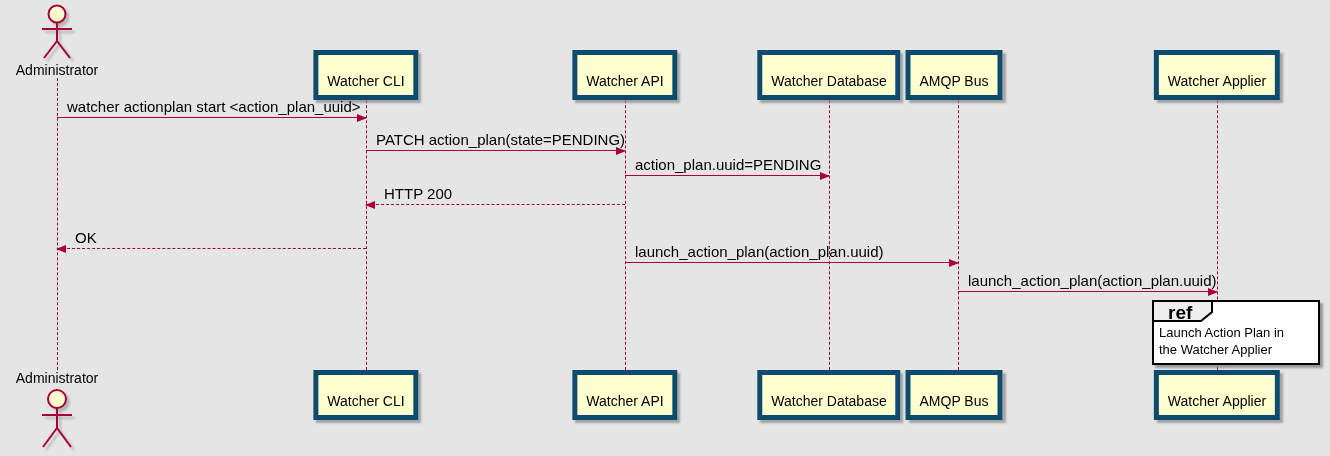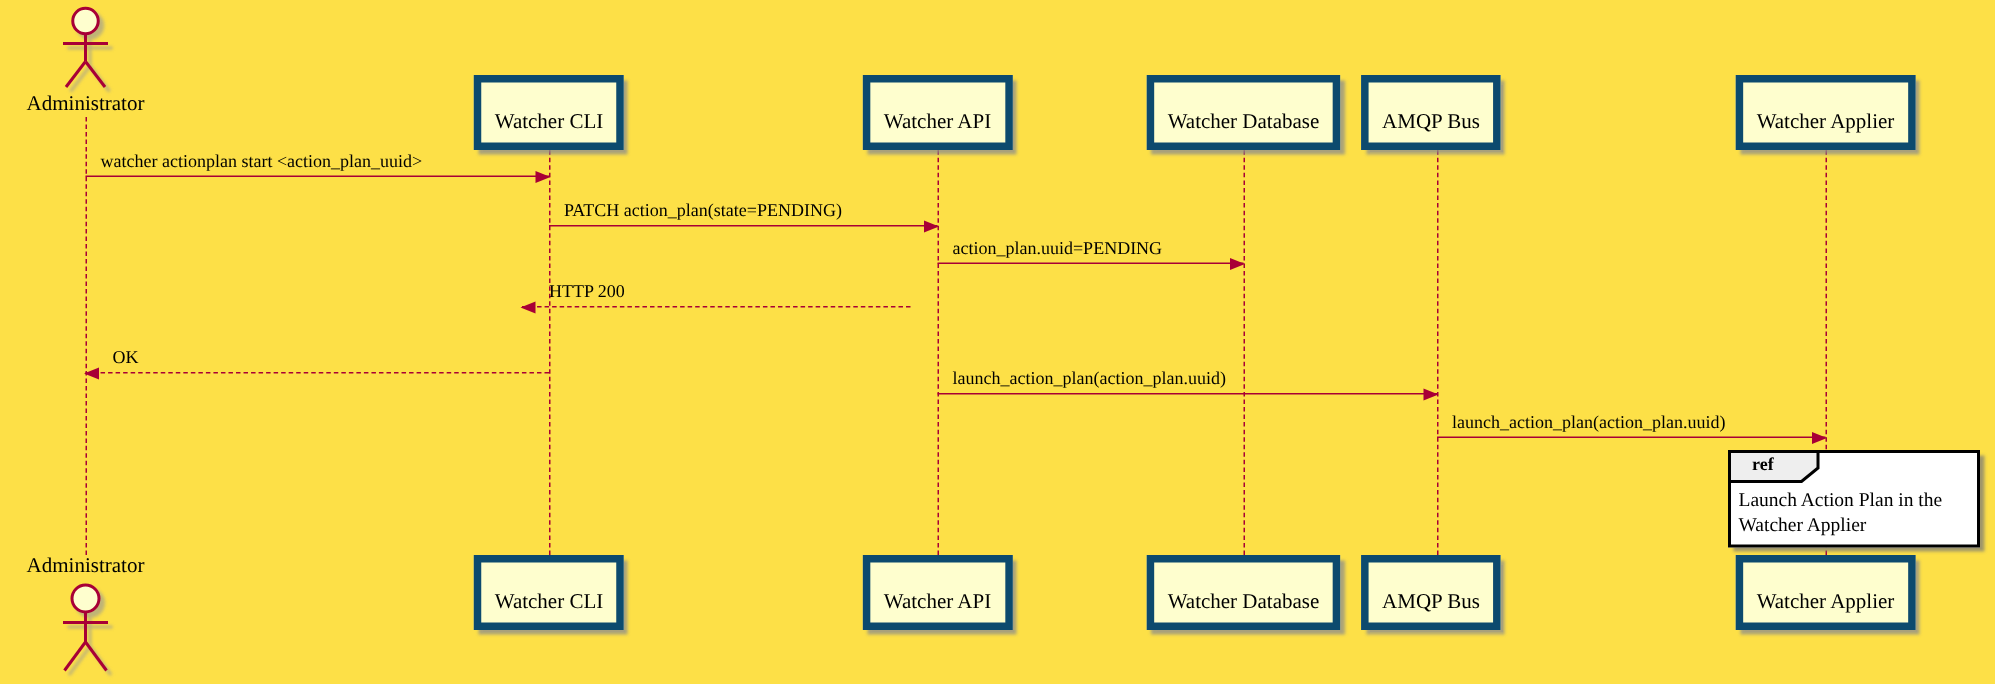--- a/index.html
+++ b/index.html
@@ -1,50 +1,50 @@
 <!DOCTYPE html>
 <html><head>
 <meta charset="utf-8">
 <style>
   html,body{margin:0;padding:0;background:#ffffff;}
   .canvas{
-    position:relative;width:1330px;height:456px;background:#fde047;
-    font-family:Liberation Serif, serif;color:#000;
+    position:relative;width:1330px;height:456px;background:#e5e5e5;
+    font-family:Liberation Sans, sans-serif;color:#000;
     overflow:hidden;
   }
   
   .lifeline{position:absolute;top:80px;height:290px;width:0;
     border-left:1px dashed #A80036;z-index:1;}
   
   .pbox{position:absolute;transform:translateX(-50%);
     background:#FEFECE;border:5px solid #0c4a6e;
     padding:18px 9px 5px;font-size:14px;line-height:17px;color:#000;
     box-shadow:3px 3px 2px rgba(140,140,140,0.75);
     white-space:nowrap;z-index:3;}
   .pbox.toprow{top:50px;}
   .pbox.bottomrow{top:370px;}
   
   .actor-figure{position:absolute;z-index:3;filter:drop-shadow(3px 3px 1px rgba(150,150,150,0.6));}
   .actor-label{position:absolute;transform:translateX(-50%);
     font-size:14px;white-space:nowrap;z-index:3;}
   
   .msg{position:absolute;height:0;border-top:1px solid #A80036;z-index:4;}
   .msg.dashed{border-top-style:dashed;}
-  .mlabel{position:absolute;bottom:3px;left:10px;font-size:12px;white-space:nowrap;}
+  .mlabel{position:absolute;bottom:3px;left:10px;font-size:15px;white-space:nowrap;}
   .ah{position:absolute;width:0;height:0;top:-4px;
     border-top:4px solid transparent;border-bottom:4px solid transparent;}
   .ah.right{right:-1px;border-left:10px solid #A80036;}
   .ah.left{left:-1px;border-right:10px solid #A80036;}
   
   .ref{position:absolute;left:1152px;top:300px;width:168px;
     background:#ffffff;border:2px solid #000;
     box-shadow:3px 3px 2px rgba(120,120,120,0.7);z-index:5;box-sizing:border-box;}
   .ref-tab{position:absolute;top:-2px;left:-2px;width:62px;height:22px;}
   .ref-tab-label{position:absolute;top:0px;left:14px;
-    font-size:12px;font-weight:bold;z-index:2;}
+    font-size:19px;font-weight:bold;z-index:2;}
   .ref-body{padding:22px 21px 5px 5px;font-size:13px;line-height:17px;}
 </style>
 </head>
 <body>
 
 <div class="canvas">
 
   <div class="lifeline" style="left:57px;top:78px;height:292px;"></div>
   <div class="lifeline" style="left:366px;"></div>
   <div class="lifeline" style="left:625px;"></div>
@@ -72,21 +72,21 @@
     <i class="ah right"></i>
   </div>
   <div class="msg" style="left:366px;top:150px;width:259px;">
     <span class="mlabel">PATCH action_plan(state=PENDING)</span>
     <i class="ah right"></i>
   </div>
   <div class="msg" style="left:625px;top:175px;width:204px;">
     <span class="mlabel">action_plan.uuid=PENDING</span>
     <i class="ah right"></i>
   </div>
-  <div class="msg dashed" style="left:348px;top:204px;width:259px;">
+  <div class="msg dashed" style="left:366px;top:204px;width:259px;">
     <span class="mlabel" style="left:18px;">HTTP 200</span>
     <i class="ah left"></i>
   </div>
   <div class="msg dashed" style="left:57px;top:248px;width:309px;">
     <span class="mlabel" style="left:18px;">OK</span>
     <i class="ah left"></i>
   </div>
   <div class="msg" style="left:625px;top:262px;width:333px;">
     <span class="mlabel">launch_action_plan(action_plan.uuid)</span>
     <i class="ah right"></i>

